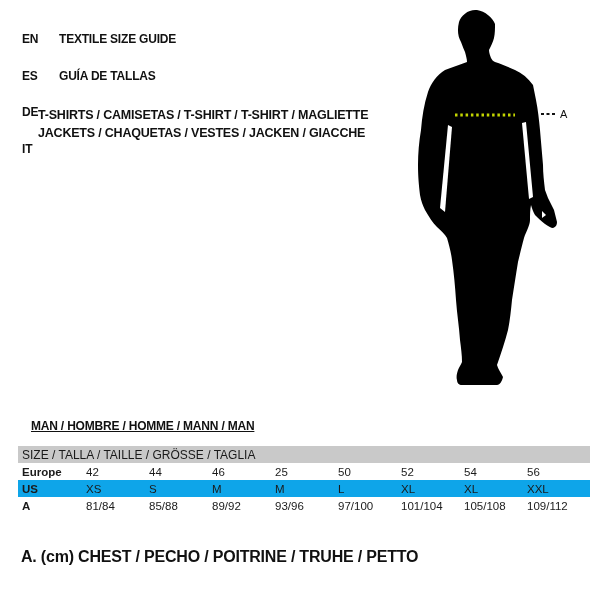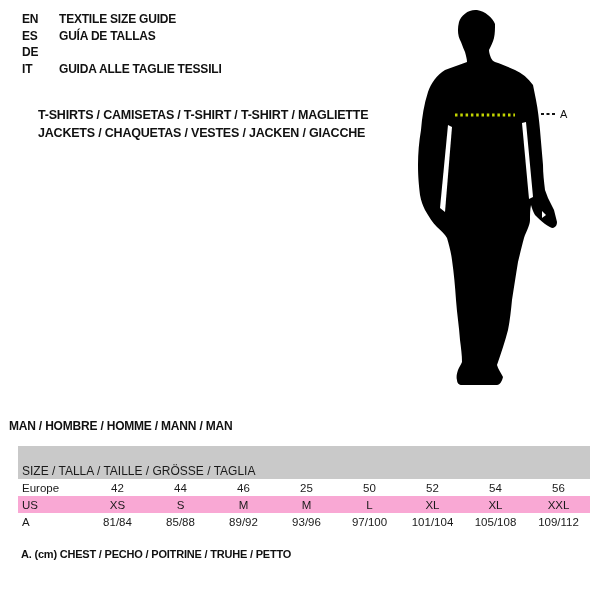--- a/index.html
+++ b/index.html
@@ -3,58 +3,57 @@
 <meta charset="utf-8">
 <style>
   html,body{margin:0;padding:0;background:#fff;}
   .page{
     position:relative;width:600px;height:600px;overflow:hidden;background:#fff;
     font-family:"Liberation Sans",sans-serif;color:#111;
     -webkit-font-smoothing:antialiased;
   }
   
   .lang-list{position:absolute;left:22px;top:11px;}
-  .lang-row{display:flex;font-weight:bold;font-size:12px;line-height:16.5px;letter-spacing:-0.2px;}
+  .lang-row{display:flex;font-weight:bold;font-size:12px;line-height:16.5px;letter-spacing:-0.2px;margin-top:20px;}
   .lang-code{width:37px;flex:0 0 37px;}
   
   .categories{position:absolute;left:21px;top:106px;font-weight:bold;font-size:12.5px;line-height:18px;letter-spacing:-0.2px;margin-left:17px;}
   
   .figure{position:absolute;left:415px;top:5px;width:155px;height:390px;}
   
-  .section-title{position:absolute;left:9px;top:419px;font-weight:bold;font-size:12px;letter-spacing:-0.2px;}
+  .section-title{position:absolute;left:31px;top:419px;font-weight:bold;font-size:12px;letter-spacing:-0.2px;text-decoration:underline;}
   
   .size-table{position:absolute;left:18px;top:446px;width:572px;border-collapse:collapse;table-layout:fixed;font-size:11.5px;color:#1a1a1a;}
-  .size-table th{background:#c9c9c9;font-weight:normal;text-align:left;height:17px;padding:16px 0 0 4px;font-size:12px;}
-  .size-table td{height:17px;padding:0;text-align:center;font-weight:normal;white-space:nowrap;}
-  .size-table td.rowlabel{text-align:left;padding-left:4px;}
+  .size-table th{background:#c9c9c9;font-weight:normal;text-align:left;height:17px;padding:0 0 0 4px;font-size:12px;}
+  .size-table td{height:17px;padding:0;text-align:left;font-weight:normal;white-space:nowrap;}
+  .size-table td.rowlabel{text-align:left;padding-left:4px;font-weight:bold;}
   .size-table col.labelcol{width:68px;}
-  .size-table tr.stripe{background:#f9a8d4;}
+  .size-table tr.stripe{background:#0ea5e9;}
   
-  .footnote{position:absolute;left:21px;top:548px;font-weight:bold;font-size:11px;letter-spacing:-0.2px;}
+  .footnote{position:absolute;left:21px;top:548px;font-weight:bold;font-size:16px;letter-spacing:-0.2px;}
 </style>
 </head>
 <body>
 
 <div class="page">
 
   <div class="lang-list">
     <div class="lang-row">
       <span class="lang-code">EN</span>
       <span class="lang-label">TEXTILE SIZE GUIDE</span>
     </div>
     <div class="lang-row">
       <span class="lang-code">ES</span>
       <span class="lang-label">GUÍA DE TALLAS</span>
     </div>
     <div class="lang-row">
       <span class="lang-code">DE</span>
     </div>
     <div class="lang-row">
       <span class="lang-code">IT</span>
-      <span class="lang-label">GUIDA ALLE TAGLIE TESSILI</span>
     </div>
   </div>
 
   <div class="categories">
     <div>T-SHIRTS / CAMISETAS / T-SHIRT / T-SHIRT / MAGLIETTE</div>
     <div>JACKETS / CHAQUETAS / VESTES / JACKEN / GIACCHE</div>
   </div>
 
   <svg class="figure" viewBox="0 0 155 390" xmlns="http://www.w3.org/2000/svg" aria-hidden="true">
     <path fill="#000" d="M62,5

